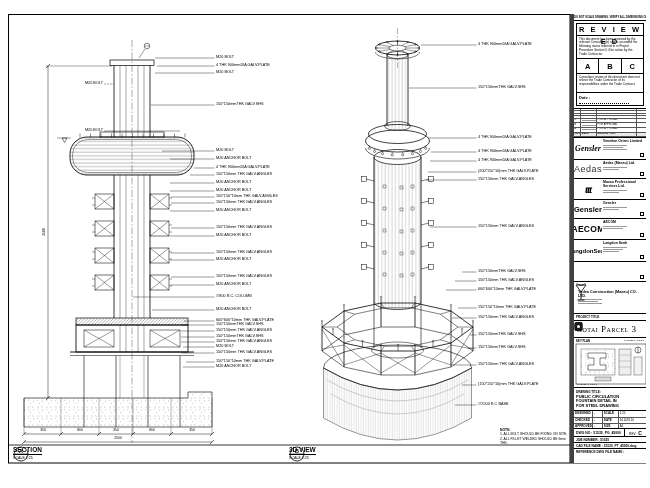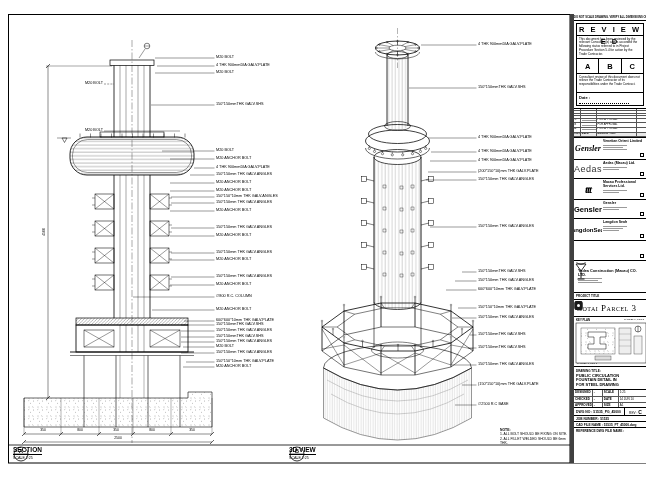--- a/index.html
+++ b/index.html
@@ -644,20 +644,29 @@
   </div>
   <div class="trow cblock" style="height:19px;">
     <div class="clogo logo-gensler">Gensler</div>
     <div class="cinfo">
           <div class="cname">Gensler</div>
           <div class="bar w24"></div>
           <div class="bar w16"></div>
         </div>
     <div class="cbx"></div>
   </div>
+  <div class="trow cblock" style="height:21px;">
+    <div class="clogo logo-aecom">AECOM</div>
+    <div class="cinfo">
+          <div class="cname">AECOM</div>
+          <div class="bar w24"></div>
+          <div class="bar w20"></div>
+        </div>
+    <div class="cbx"></div>
+  </div>
   <div class="trow cblock" style="height:22px;">
     <div class="clogo logo-ls">LangdonSeah</div>
     <div class="cinfo">
           <div class="cname">Langdon Seah</div>
           <div class="bar w24"></div>
           <div class="bar w20"></div>
           <div class="bar w16"></div>
         </div>
     <div class="cbx"></div>
   </div>

